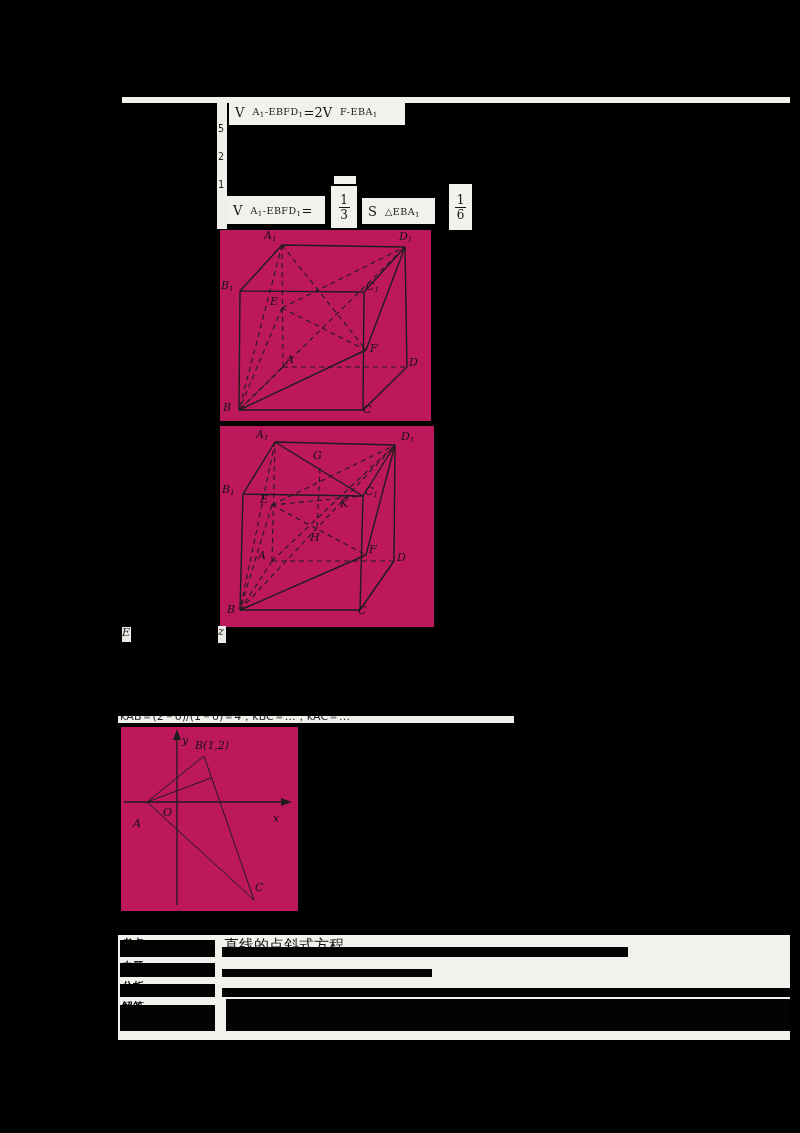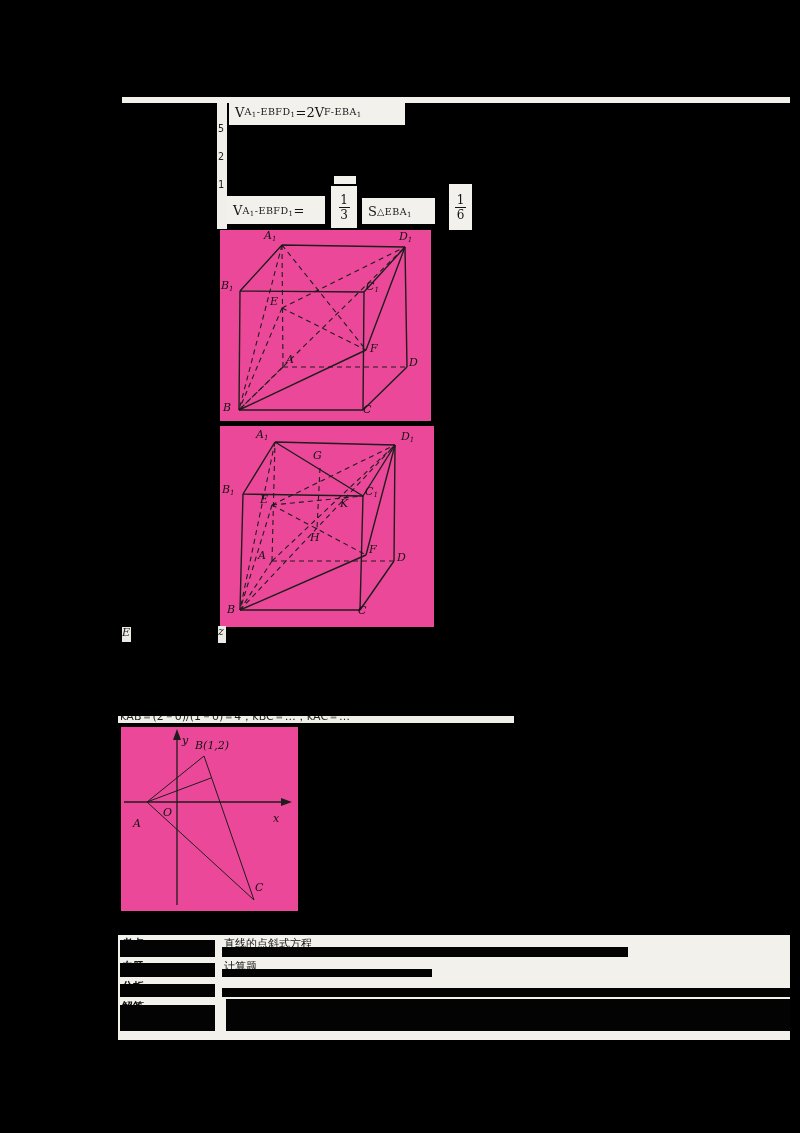--- a/index.html
+++ b/index.html
@@ -2,46 +2,46 @@
 <html><head>
 <meta charset="utf-8">
 <style>
   html,body{margin:0;padding:0;background:#000;}
   #screen{position:relative;width:800px;height:1133px;background:#000;overflow:hidden;
           font-family:"DejaVu Serif", serif;}
   .paperbox{position:absolute;background:#f2f1ec;}
   
   .formula{color:#141414;font-size:13px;line-height:1;white-space:nowrap;
            font-family:"DejaVu Serif", serif;display:flex;align-items:center;padding:5px 4px 4px 6px;box-sizing:border-box;}
-  .fsub{font-size:9.5px;vertical-align:-4px;letter-spacing:0.5px;}
+  .fsub{font-size:9.5px;vertical-align:-4px;letter-spacing:0.5px;margin-left:8px;}
   .fsub sub, .fig-label sub{font-size:7px;vertical-align:-2px;line-height:0;}
   .frac{display:flex;flex-direction:column;align-items:center;justify-content:center;
         color:#141414;font-size:12px;line-height:1;font-family:"DejaVu Serif", serif;box-sizing:border-box;}
   .frac .fbar{width:11px;border-top:1.3px solid #141414;margin:1px 0;}
   
-  .figbox{position:absolute;background:#ec4899;}
+  .figbox{position:absolute;background:#be185d;}
   .figbox svg{position:absolute;left:0;top:0;}
   .fig-label{position:absolute;color:#111;font-size:11px;line-height:1;font-style:italic;
              font-family:"DejaVu Serif", serif;white-space:nowrap;}
   
   .clipline{position:absolute;background:#efeee8;overflow:hidden;}
   .clipline .inner{position:absolute;left:2px;top:-7px;color:#222;font-size:11px;
                    font-family:"DejaVu Sans", sans-serif;white-space:nowrap;}
   
   .margin-strip{position:absolute;background:#f0efe9;overflow:hidden;}
   .margin-strip span{position:absolute;left:1px;color:#222;font-size:10px;
                      font-family:"DejaVu Sans Mono", monospace;}
   .strip-frag{position:absolute;background:#eceae4;overflow:hidden;color:#151515;
               font-style:italic;font-size:11px;font-family:"DejaVu Serif", serif;line-height:1;}
   
   #qa-table{position:absolute;left:118px;top:935px;width:672px;}
   .trow{position:relative;background:#f2f1ec;overflow:hidden;}
   .trow .rlabel{position:absolute;left:4px;top:1px;color:#101010;font-size:11px;font-weight:bold;
                 font-family:"DejaVu Sans", sans-serif;white-space:nowrap;}
-  .trow .rcontent{position:absolute;left:106px;top:1px;right:2px;color:#101010;font-size:11px;
+  .trow .rcontent{position:absolute;left:106px;top:1px;right:2px;color:#101010;font-size:15px;
                   font-family:Liberation Sans, sans-serif;white-space:nowrap;overflow:hidden;}
   .bar{position:absolute;background:#030303;}
   .botstrip{position:absolute;background:#f2f1ec;}
 </style>
 </head>
 <body>
 
 <div id="screen">
 
   <div class="paperbox" style="left:122px;top:97px;width:668px;height:6px;"></div>
@@ -174,21 +174,20 @@
 
     <div class="trow" style="height:23px;">
       <div class="rlabel">考点</div>
       <div class="rcontent">直线的点斜式方程</div>
       <div class="bar" style="left:2px;top:5px;width:95px;height:17px;"></div>
       <div class="bar" style="left:104px;top:12px;width:406px;height:10px;"></div>
     </div>
 
     <div class="trow" style="height:20px;">
       <div class="rlabel">专题</div>
-      <div class="rcontent">计算题</div>
       <div class="bar" style="left:2px;top:5px;width:95px;height:14px;"></div>
       <div class="bar" style="left:104px;top:11px;width:210px;height:8px;"></div>
     </div>
 
     <div class="trow" style="height:20px;">
       <div class="rlabel">分析</div>
       <div class="bar" style="left:2px;top:6px;width:95px;height:13px;"></div>
       <div class="bar" style="left:104px;top:10px;width:568px;height:9px;"></div>
     </div>
 

